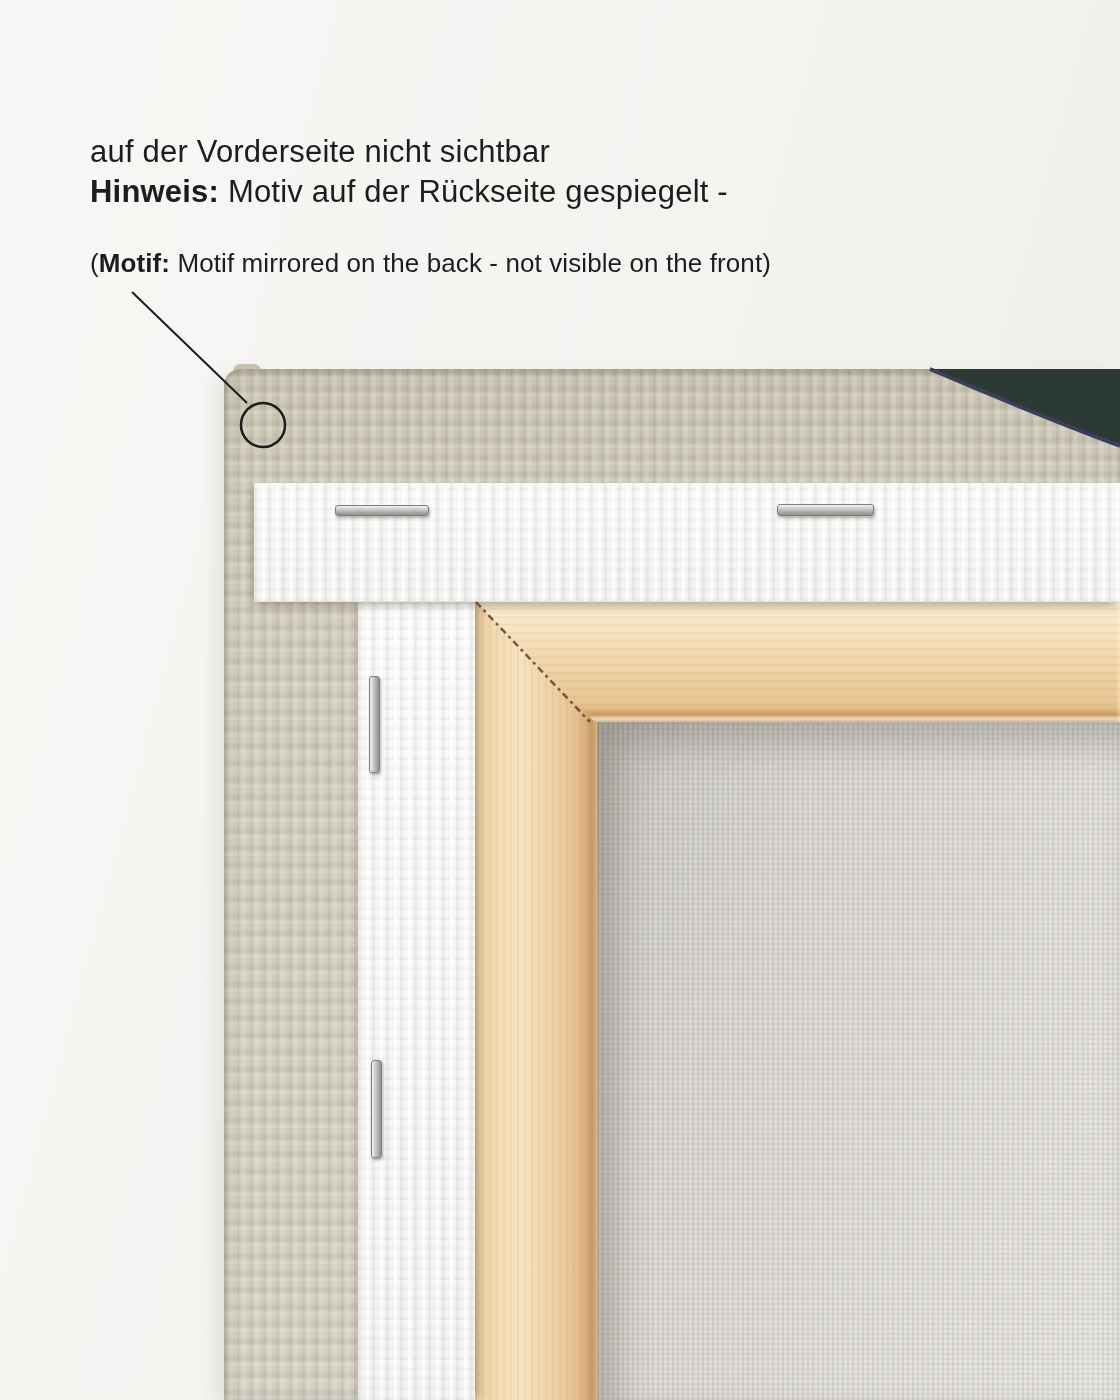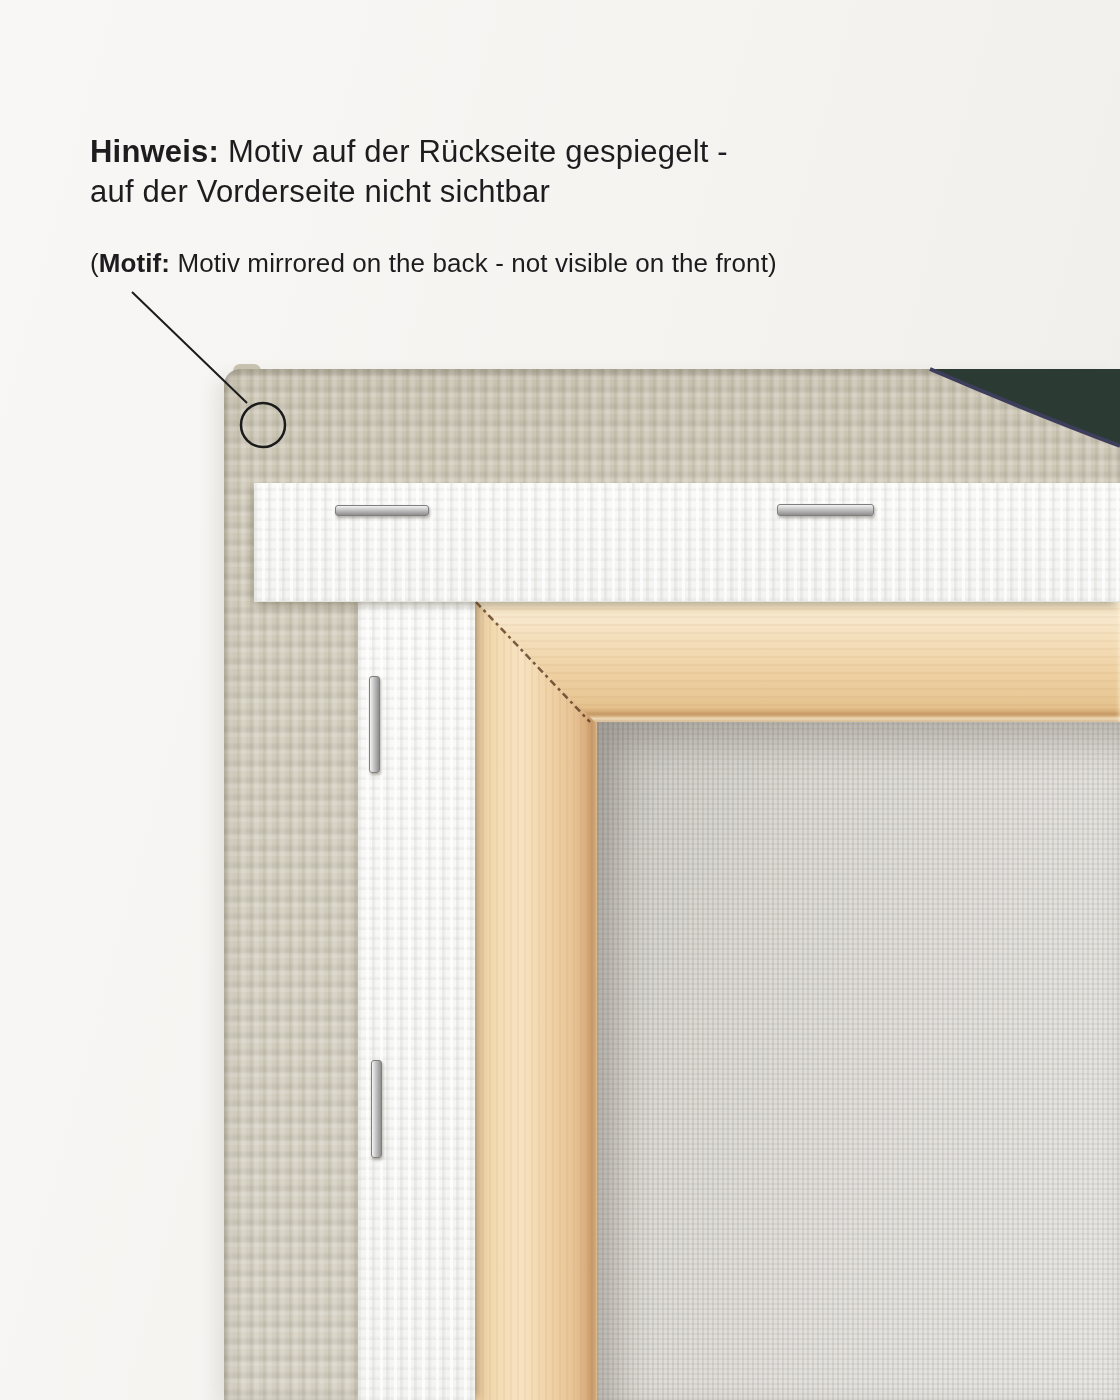--- a/index.html
+++ b/index.html
@@ -70,24 +70,24 @@
   .staple-3{left:369px;top:676px;width:9px;height:95px;}
   .staple-4{left:371px;top:1060px;width:9px;height:96px;}
   .overlay{position:absolute;left:0;top:0;width:1120px;height:1400px;pointer-events:none;}
 </style>
 </head>
 <body>
 
 <div class="stage">
 
   <div class="hint-de">
+    <div>auf der Vorderseite nicht sichtbar</div>
     <div><span class="b">Hinweis:</span><span> Motiv auf der Rückseite gespiegelt -</span></div>
-    <div>auf der Vorderseite nicht sichtbar</div>
   </div>
-  <div class="hint-en"><span>(</span><span class="b">Motif:</span><span> Motiv mirrored on the back - not visible on the front)</span></div>
+  <div class="hint-en"><span>(</span><span class="b">Motif:</span><span> Motif mirrored on the back - not visible on the front)</span></div>
 
   <div class="corner-tab"></div>
   <div class="canvas-back"></div>
   <div class="inner-canvas"></div>
   <div class="wood wood-v"></div>
   <div class="wood wood-h"></div>
   <div class="strip strip-v"></div>
   <div class="strip strip-h"></div>
   <div class="staple h staple-1"></div>
   <div class="staple h staple-2"></div>

